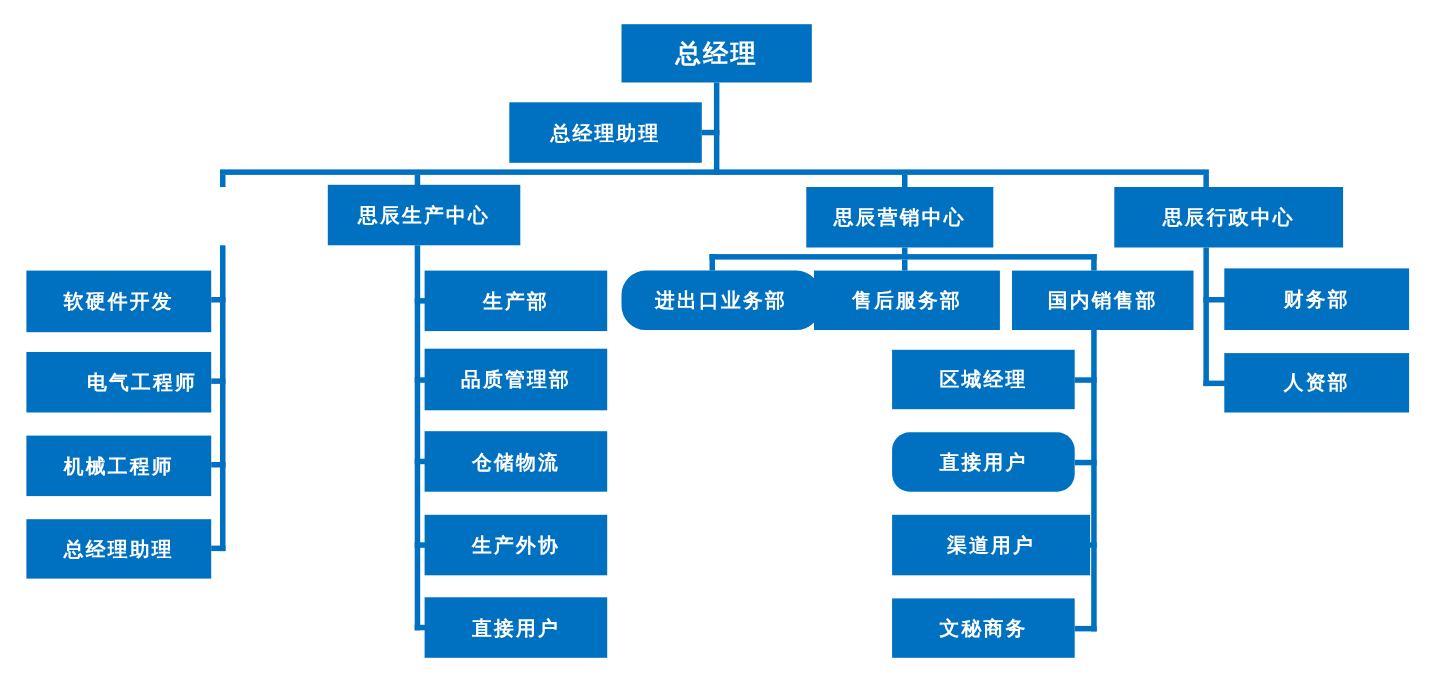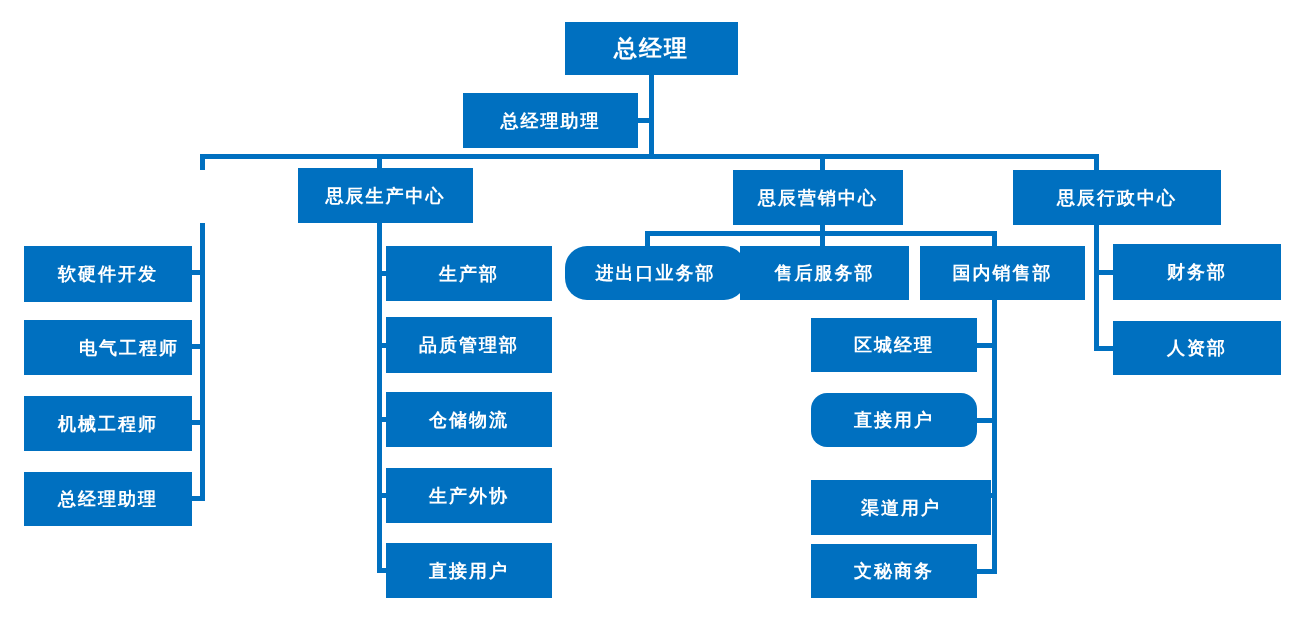--- a/index.html
+++ b/index.html
@@ -85,19 +85,19 @@
   <div class="node" style="left:386px;top:392px;width:166px;height:55px;">仓储物流</div>
   <div class="node" style="left:386px;top:468px;width:166px;height:55px;">生产外协</div>
   <div class="node" style="left:386px;top:543px;width:166px;height:55px;">直接用户</div>
 
   <div class="node" style="left:565px;top:246px;width:181px;height:54px;border-radius:22px;">进出口业务部</div>
   <div class="node" style="left:740px;top:246px;width:169px;height:54px;">售后服务部</div>
   <div class="node" style="left:811px;top:318px;width:166px;height:54px;">区城经理</div>
 
   <div class="node" style="left:920px;top:246px;width:165px;height:54px;">国内销售部</div>
   <div class="node" style="left:811px;top:393px;width:166px;height:54px;border-radius:16px;">直接用户</div>
-  <div class="node" style="left:811px;top:468px;width:180px;height:55px;margin-top:12px;">渠道用户</div>
+  <div class="node" style="left:811px;top:468px;width:180px;height:55px;">渠道用户</div>
   <div class="node" style="left:811px;top:544px;width:166px;height:54px;">文秘商务</div>
 
   <div class="node" style="left:1113px;top:321px;width:168px;height:54px;">人资部</div>
   <div class="node" style="left:1113px;top:244px;width:168px;height:56px;">财务部</div>
 
 </div>
 
 </body></html>

